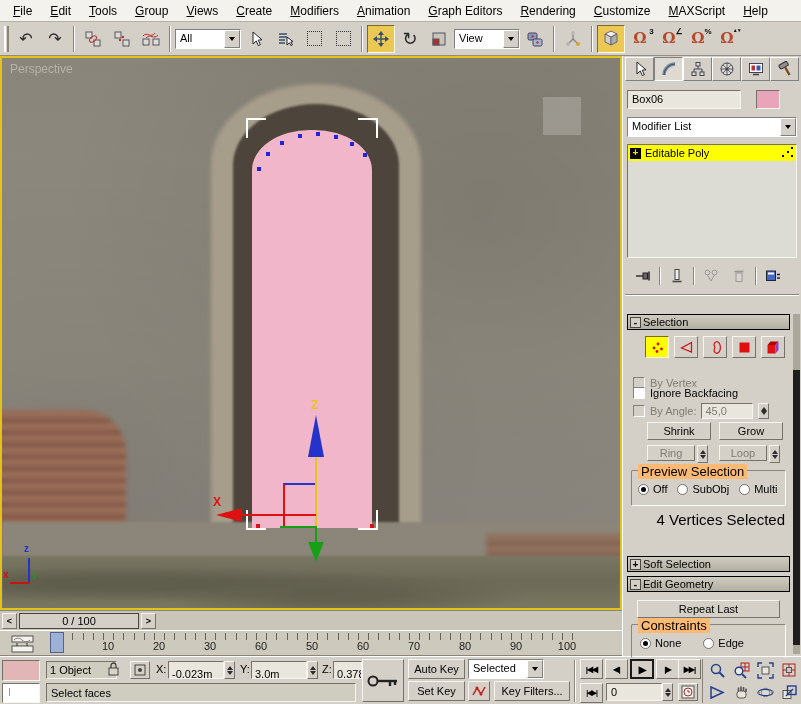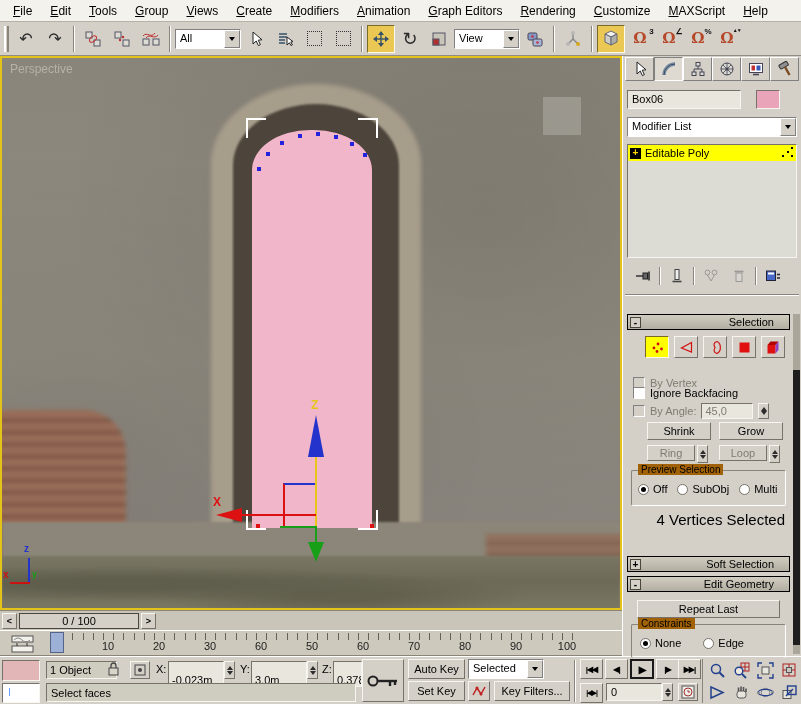--- a/index.html
+++ b/index.html
@@ -79,21 +79,21 @@
 
 .statusbar {position:absolute;left:0;top:656px;width:801px;height:48px;background:#d4d0c8;border-top:1px solid #fff}
 .sb-abs {position:absolute}
 .sunken {background:#cfccc0;border:1px solid;border-color:#76726a #f7f5ef #f7f5ef #76726a}
 .ml-pink {left:2px;top:3px;width:38px;height:21px;background:#e2b6b6;border:1px solid;border-color:#76726a #f7f5ef #f7f5ef #76726a}
 .ml-white {left:2px;top:26px;width:38px;height:20px;background:#fff;border:1px solid;border-color:#76726a #f7f5ef #f7f5ef #76726a}
 .caret {display:inline-block;width:1px;height:8px;background:#66a0ff;margin:4px 0 0 6px}
 .obj-count {left:46px;top:4px;width:71px;height:18px;padding:2px 3px;white-space:nowrap}
 .prompt {left:46px;top:26px;width:310px;height:19px;padding:3px 4px}
 .coord-label {top:6px;font-size:11px}
-.coord-field {top:4px;height:18px;padding:12px 3px;background:#e9e7dd;border:1px solid;border-color:#76726a #f7f5ef #f7f5ef #76726a;overflow:hidden;white-space:nowrap}
+.coord-field {top:4px;height:18px;padding:6px 3px;background:#e9e7dd;border:1px solid;border-color:#76726a #f7f5ef #f7f5ef #76726a;overflow:hidden;white-space:nowrap}
 .spinner {width:11px;height:18px;top:4px;display:flex;flex-direction:column;background:#d4d0c8;border:1px solid;border-color:#f7f5ef #76726a #76726a #f7f5ef}
 .sp {flex:1;display:flex;align-items:center;justify-content:center}
 .sp-u {width:0;height:0;border:3px solid transparent;border-bottom:4px solid #2c2c2c}
 .sp-d {width:0;height:0;border:3px solid transparent;border-top:4px solid #2c2c2c}
 .key-big {left:362px;top:2px;width:42px;height:43px}
 .akey {left:408px;top:2px;width:57px;height:20px;font-size:11px}
 .skey {left:408px;top:24px;width:57px;height:20px;font-size:11px}
 .selset {left:468px;top:2px;width:76px;height:20px}
 .curveb {left:468px;top:24px;width:22px;height:20px}
 .kfilters {left:494px;top:24px;width:76px;height:20px;font-size:11px}
@@ -118,33 +118,33 @@
 .plusbox {width:11px;height:11px;background:#000;color:#ffd800;font-size:10px;line-height:10px;text-align:center;font-weight:bold}
 .stack-dots {width:14px;height:12px;position:relative}
 .stack-dots i {position:absolute;left:2px;top:8px;width:2px;height:2px;background:#000;box-shadow:5px -4px 0 #000,9px -8px 0 #000,9px 0 0 #000}
 .stackbtns {position:absolute;left:4px;top:208px;width:170px;height:24px;display:flex;align-items:center;gap:4px;padding:0 4px}
 .sbtn {width:24px;height:20px;display:flex;align-items:center;justify-content:center}
 .sbtn.dim {opacity:.45}
 .vsep {width:2px;height:18px;border-left:1px solid #8a8578;border-right:1px solid #fff}
 .pdivider {position:absolute;left:2px;top:238px;width:174px;border-top:1px solid #8a8578;border-bottom:1px solid #fff}
 .rollout-h {position:absolute;left:4px;width:163px;height:16px;background:linear-gradient(#d0ccc0,#b2aea2);border:1px solid #000;display:flex;align-items:center;font-size:11px}
 .rh-box {width:11px;height:11px;border:1px solid #4a463e;background:#d4d0c8;margin:0 2px;line-height:9px;text-align:center;font-weight:bold;font-size:10px}
-.rh-title {flex:1;text-align:right;margin-right:15px}
+.rh-title {flex:1;text-align:left;margin-right:15px}
 .subobj-row {position:absolute;left:22px;top:280px;display:flex;gap:5px}
 .so-btn {width:24px;height:22px}
 .so-btn.active {background:#ffff00;border-color:#7a6a28 #fffbe8 #fffbe8 #7a6a28}
 .cb-row {position:absolute;left:10px;display:flex;align-items:center;gap:5px;height:14px}
 .checkbox {width:12px;height:12px;background:#fff;border:1px solid;border-color:#808080 #fff #fff #808080}
 .checkbox.dis {background:#d4d0c8}
 .dim-t {color:#7f7b72}
 .field-s {height:16px;background:#e9e7dd;border:1px solid;border-color:#76726a #f7f5ef #f7f5ef #76726a;padding:1px 3px;overflow:hidden}
 .mini-spin {width:11px;height:16px;display:flex;flex-direction:column;background:#d4d0c8;border:1px solid;border-color:#f7f5ef #76726a #76726a #f7f5ef}
 .pbtn {position:absolute;height:18px;font-size:11px}
 .group {position:absolute;border:1px solid;border-color:#8a8578 #fff #fff #8a8578;border-radius:2px}
-.group .gtitle {position:absolute;left:6px;top:-7px;background:#a16207;padding:0 3px;font-size:10px}
+.group .gtitle {position:absolute;left:6px;top:-7px;background:#fdba74;padding:0 3px;font-size:13px}
 .radio {width:11px;height:11px;border-radius:50%;background:#fff;border:1px solid #76726a;display:flex;align-items:center;justify-content:center}
 .radio.on::after {content:"";width:5px;height:5px;border-radius:50%;background:#000}
 .rad-row {display:flex;align-items:center;gap:4px}
 .sel-status {position:absolute;right:16px;top:455px;font-size:15px}
 .pscroll {position:absolute;right:1px;top:258px;width:7px;height:340px;background:#aaa69a}
 .pthumb {position:absolute;left:0;top:56px;width:7px;height:275px;background:#1e1e1e}
 svg {display:block}
 </style>
 </head>
 <body>

